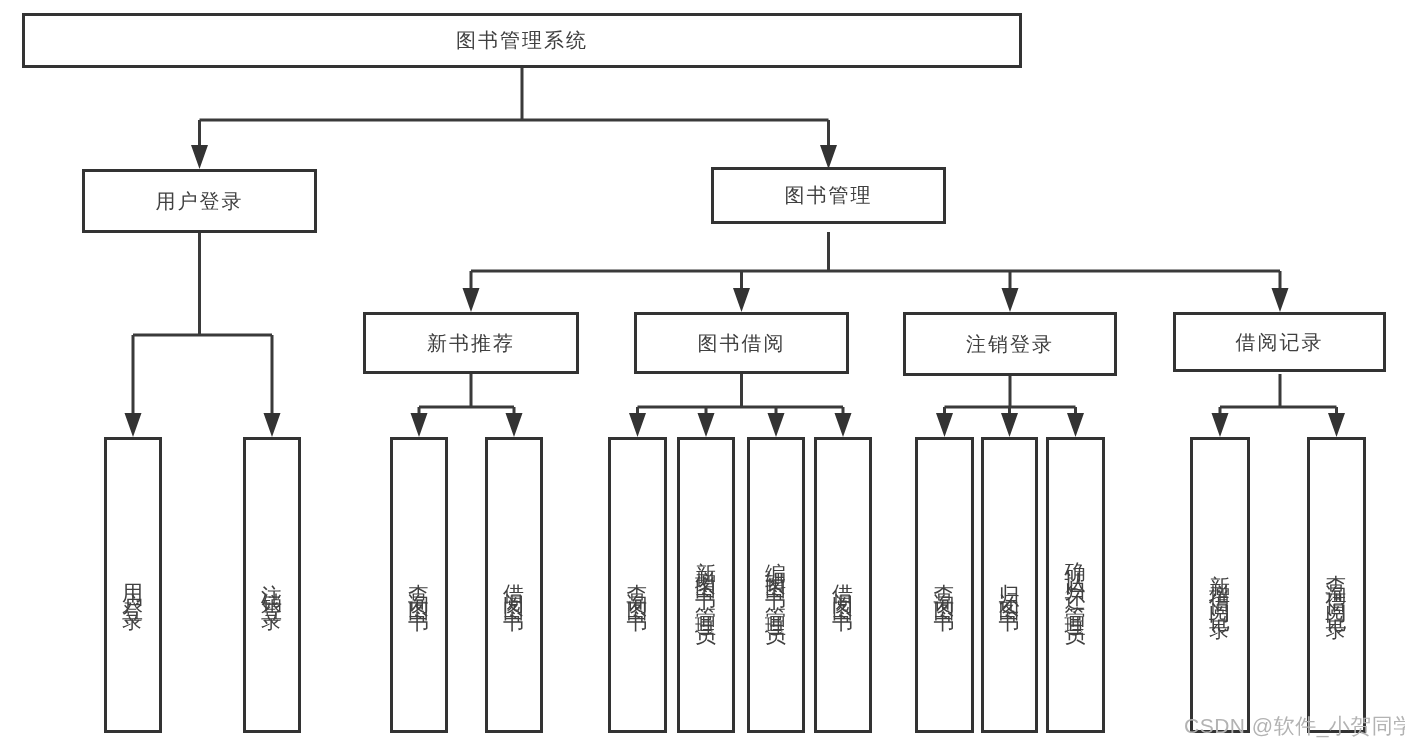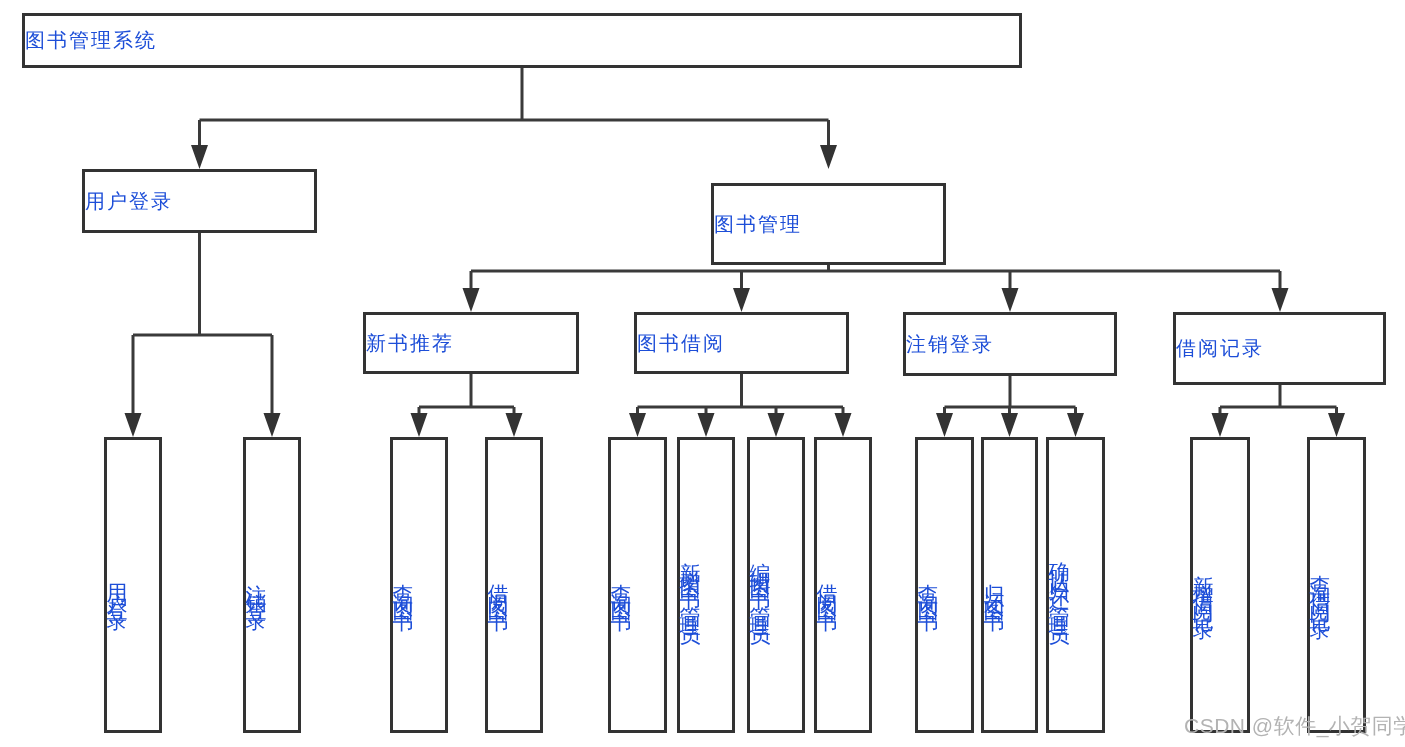--- a/index.html
+++ b/index.html
@@ -4,22 +4,22 @@
 <style>
   * { margin:0; padding:0; box-sizing:border-box; }
   html,body { background:#ffffff; }
   body { font-family:"Liberation Sans","DejaVu Sans",sans-serif; }
   #stage {
     position:relative; width:1405px; height:747px; background:#ffffff; overflow:hidden;
   }
   #connectors { position:absolute; left:0; top:0; width:1405px; height:747px; }
   .node {
     position:absolute; background:#ffffff; border:3px solid #333333;
-    display:flex; align-items:center; 
-    color:#1d4ed8;
+    display:flex; align-items:center; justify-content:center;
+    color:#404040;
   }
   .hbox { font-size:20px; letter-spacing:2px; }
   .vbox { font-size:21px; }
   .vbox .vtext {
     writing-mode:vertical-rl; text-orientation:mixed;
     letter-spacing:9px; line-height:1;
   }
   .watermark {
     position:absolute; left:1184px; top:712px; z-index:10;
     font-size:21px; color:#b3b3b3; letter-spacing:0.5px; white-space:nowrap;
@@ -61,34 +61,34 @@
       M1328 413 L1345 413 L1336.5 437 Z"></path>
   </svg>
 
   <div class="node hbox" style="left:22px;top:13px;width:1000px;height:55px;">
     <span>图书管理系统</span>
   </div>
 
   <div class="node hbox" style="left:82px;top:169px;width:235px;height:64px;">
     <span>用户登录</span>
   </div>
-  <div class="node hbox" style="left:711px;top:183px;width:235px;height:82px;">
+  <div class="node hbox" style="left:711px;top:167px;width:235px;height:57px;">
     <span>图书管理</span>
   </div>
 
   <div class="node hbox" style="left:363px;top:312px;width:216px;height:62px;">
     <span>新书推荐</span>
   </div>
   <div class="node hbox" style="left:634px;top:312px;width:215px;height:62px;">
     <span>图书借阅</span>
   </div>
   <div class="node hbox" style="left:903px;top:312px;width:214px;height:64px;">
     <span>注销登录</span>
   </div>
-  <div class="node hbox" style="left:1173px;top:312px;width:213px;height:73px;">
+  <div class="node hbox" style="left:1173px;top:312px;width:213px;height:60px;">
     <span>借阅记录</span>
   </div>
 
   <div class="node vbox" style="left:104px;top:437px;width:58px;height:296px;">
     <span class="vtext">用户登录</span>
   </div>
   <div class="node vbox" style="left:243px;top:437px;width:58px;height:296px;">
     <span class="vtext">注销登录</span>
   </div>
 

